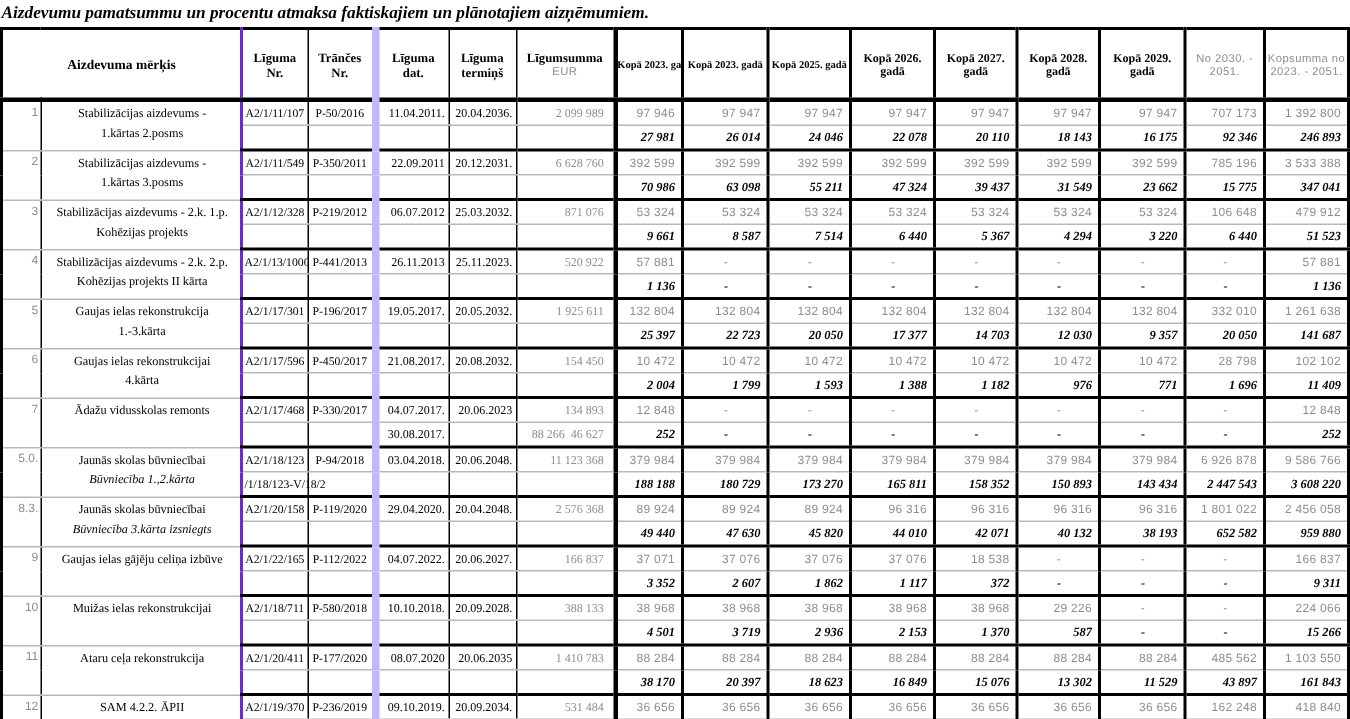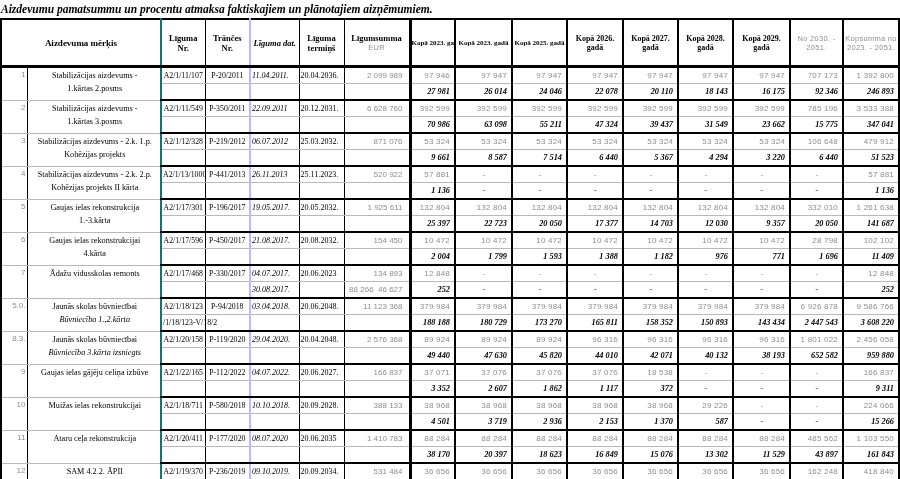--- a/index.html
+++ b/index.html
@@ -10,22 +10,22 @@
     font-style:italic; font-weight:bold;
     font-size:11.5px; line-height:14px;
     margin:2px 0 2px 1px;
   }
 
   table.loans {
     border-collapse:collapse; table-layout:fixed;
     width:899px; border:2px solid #000;
   }
   td, th { border-left:1px solid #000; overflow:hidden; }
-  .col-contract { border-left:2px solid #0f766e;margin-top:24px; }
-  .col-date { border-left:2px solid #c4b5fd;font-style:italic; }
+  .col-contract { border-left:2px solid #6d28d9;margin-top:24px; }
+  .col-date { border-left:5px solid #c4b5fd; }
   .col-y0  { border-left:3px solid #000; }
   .col-y   { border-left:2px solid #000; }
 
   thead th { border-bottom:3px solid #000; vertical-align:middle;
              font-weight:bold; font-size:8.5px; padding:6px 1px; height:33px; }
   th.purpose-h { font-size:9px; }
   th.yh1 { font-size:7px; white-space:nowrap; padding:2px 0; }
   th.yh2 { font-size:8px; }
   .grayhead, .grayhead div {
     color:#8e8e8e; font-family:"Liberation Sans", sans-serif;
@@ -42,23 +42,23 @@
     padding:1px 1px 0 0; line-height:12px;
   }
   td.purpose { vertical-align:top; padding-left:3px; font-size:8.2px; }
   .pline { line-height:13px; height:13px; white-space:nowrap; overflow:hidden;text-align:center; }
   .pline:empty { display:none; }
   .pline.em { font-style:italic; }
 
   td.contract { font-size:7.8px; text-align:center; white-space:nowrap; }
   td.contract.c2 { text-align:left; overflow:visible; }
   td.tranche  { font-size:7.8px; text-align:center; white-space:nowrap; }
-  td.cdate, td.term { font-size:8px; padding-right:2px; white-space:nowrap; }
+  td.cdate, td.term { font-size:8px; text-align:right; padding-right:2px; white-space:nowrap; }
   td.amount {
-    font-family:Liberation Sans, sans-serif; font-size:8px; color:#8e8e8e;
+    font-family:Liberation Serif, serif; font-size:8px; color:#8e8e8e;
     text-align:right; padding-right:6px; white-space:pre;
   }
   td.val {
     font-family:"Liberation Sans", sans-serif; font-size:8px; color:#8e8e8e;
     text-align:right; padding-right:4px; white-space:nowrap; letter-spacing:0.2px;
   }
   td.ival {
     font-size:8.3px; font-weight:bold; font-style:italic;
     text-align:right; padding-right:4px; white-space:nowrap;
   }
@@ -134,21 +134,21 @@
   <tbody>
   <tr class="line1">
     <td class="num" rowspan="2">1</td>
     <td class="purpose" rowspan="2">
       <div class="pline">Stabilizācijas aizdevums -</div>
 
       <div class="pline p2">1.kārtas 2.posms</div>
 
     </td>
     <td class="contract col-contract">A2/1/11/107</td>
-    <td class="tranche">P-20/2011</td>
+    <td class="tranche">P-50/2016</td>
     <td class="cdate col-date">11.04.2011.</td>
     <td class="term">20.04.2036.</td>
     <td class="amount">2 099 989</td>
     <td class="val col-y0">97 946</td>
     <td class="val col-y">97 947</td>
     <td class="val col-y">97 947</td>
     <td class="val col-y">97 947</td>
     <td class="val col-y">97 947</td>
     <td class="val col-y">97 947</td>
     <td class="val col-y">97 947</td>

